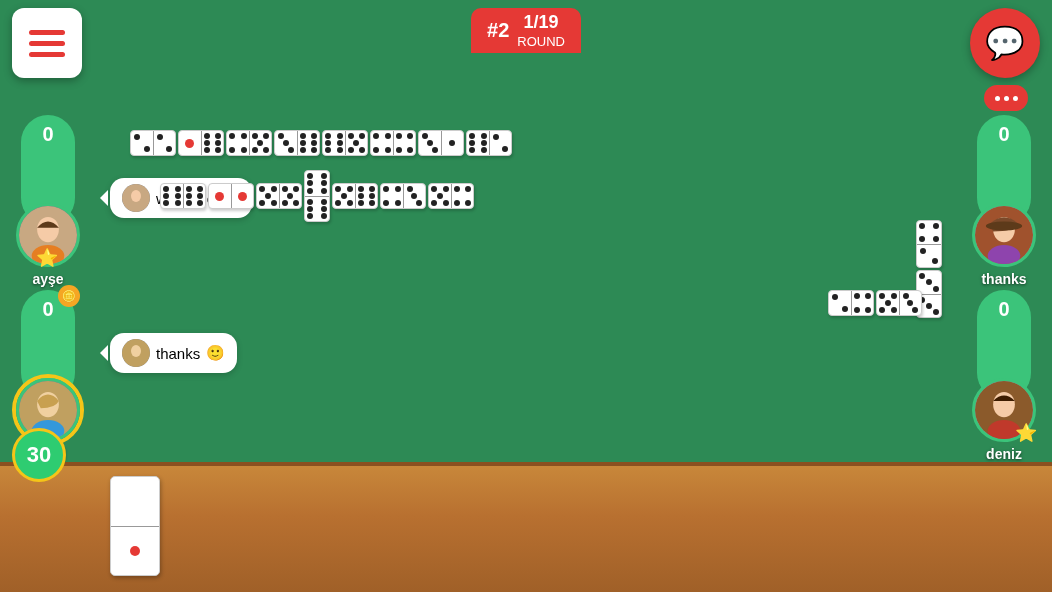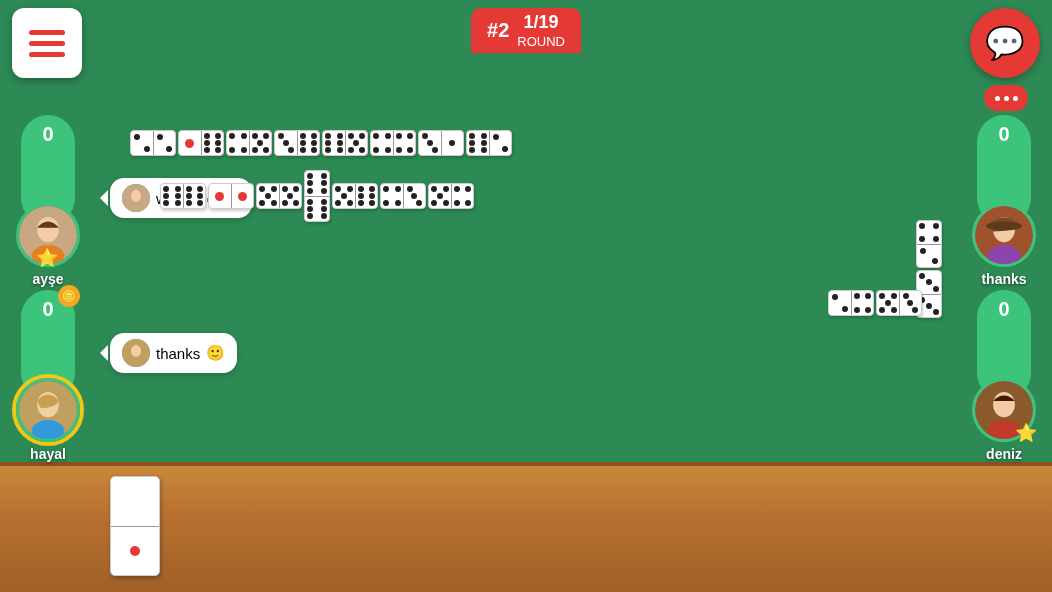--- a/index.html
+++ b/index.html
@@ -381,20 +381,23 @@
         <div class="avatar-circle">
           <svg viewBox="0 0 64 64" class="avatar-svg">
             <circle cx="32" cy="32" r="32" fill="#c0a060"></circle>
             <ellipse cx="32" cy="26" rx="12" ry="14" fill="#f0d0a0"></ellipse>
             <ellipse cx="32" cy="55" rx="18" ry="12" fill="#3498db"></ellipse>
             <path d="M20 22 Q32 8 44 22 Q40 30 24 30 Z" fill="#c8a050"></path>
           </svg>
         </div>
       </div>
 
+      <div class="timer-score">
+        <span>30</span>
+      </div>
     </div>
     <span class="player-name">hayal</span>
   </div>
 
   <div class="player-panel" style="bottom:130px; right:16px; align-items:center;">
     <div class="score-pill">
       <span class="score-val">0</span>
     </div>
     <div style="position:relative; margin-top:-12px;">
       <div class="avatar-circle">

